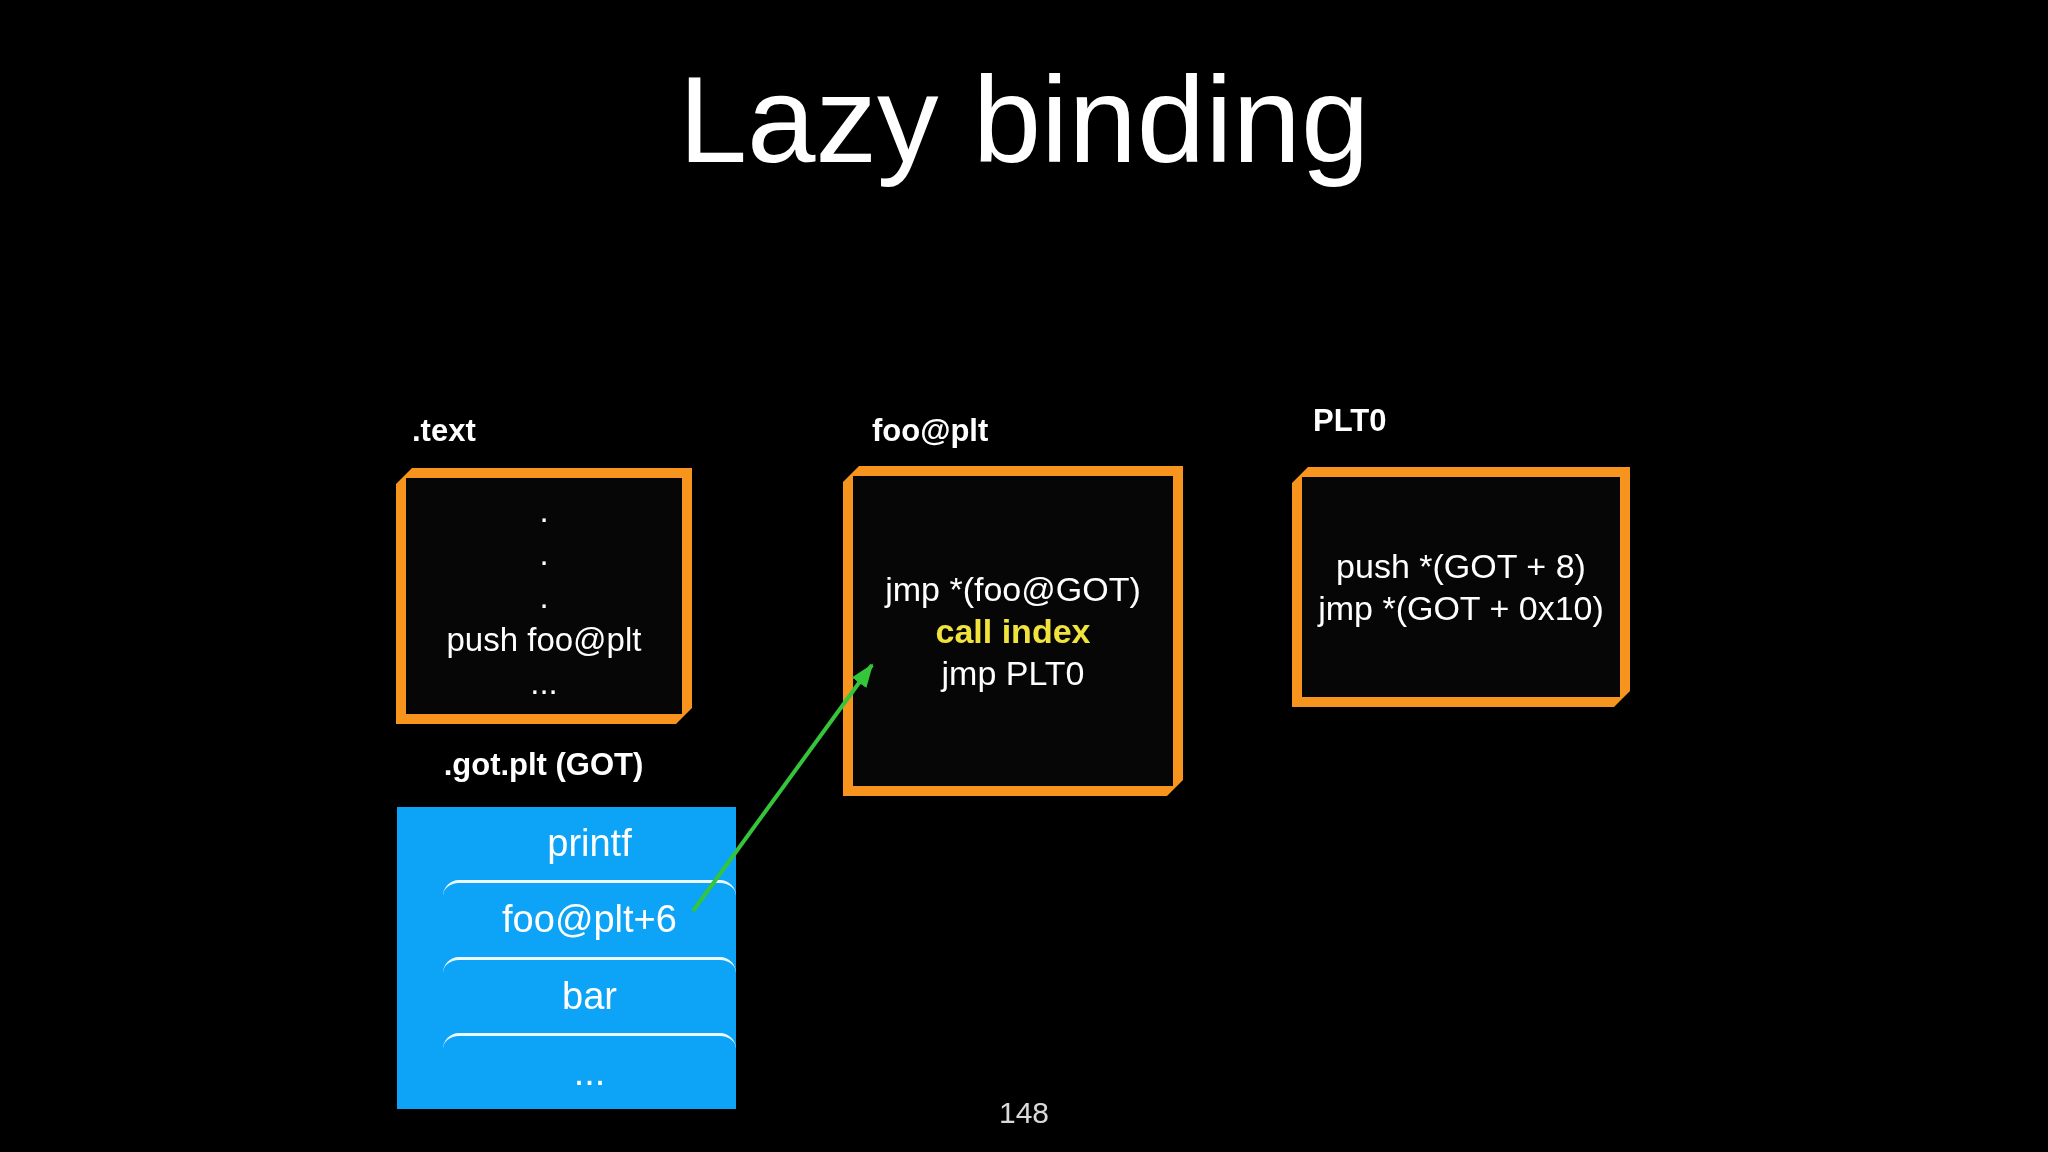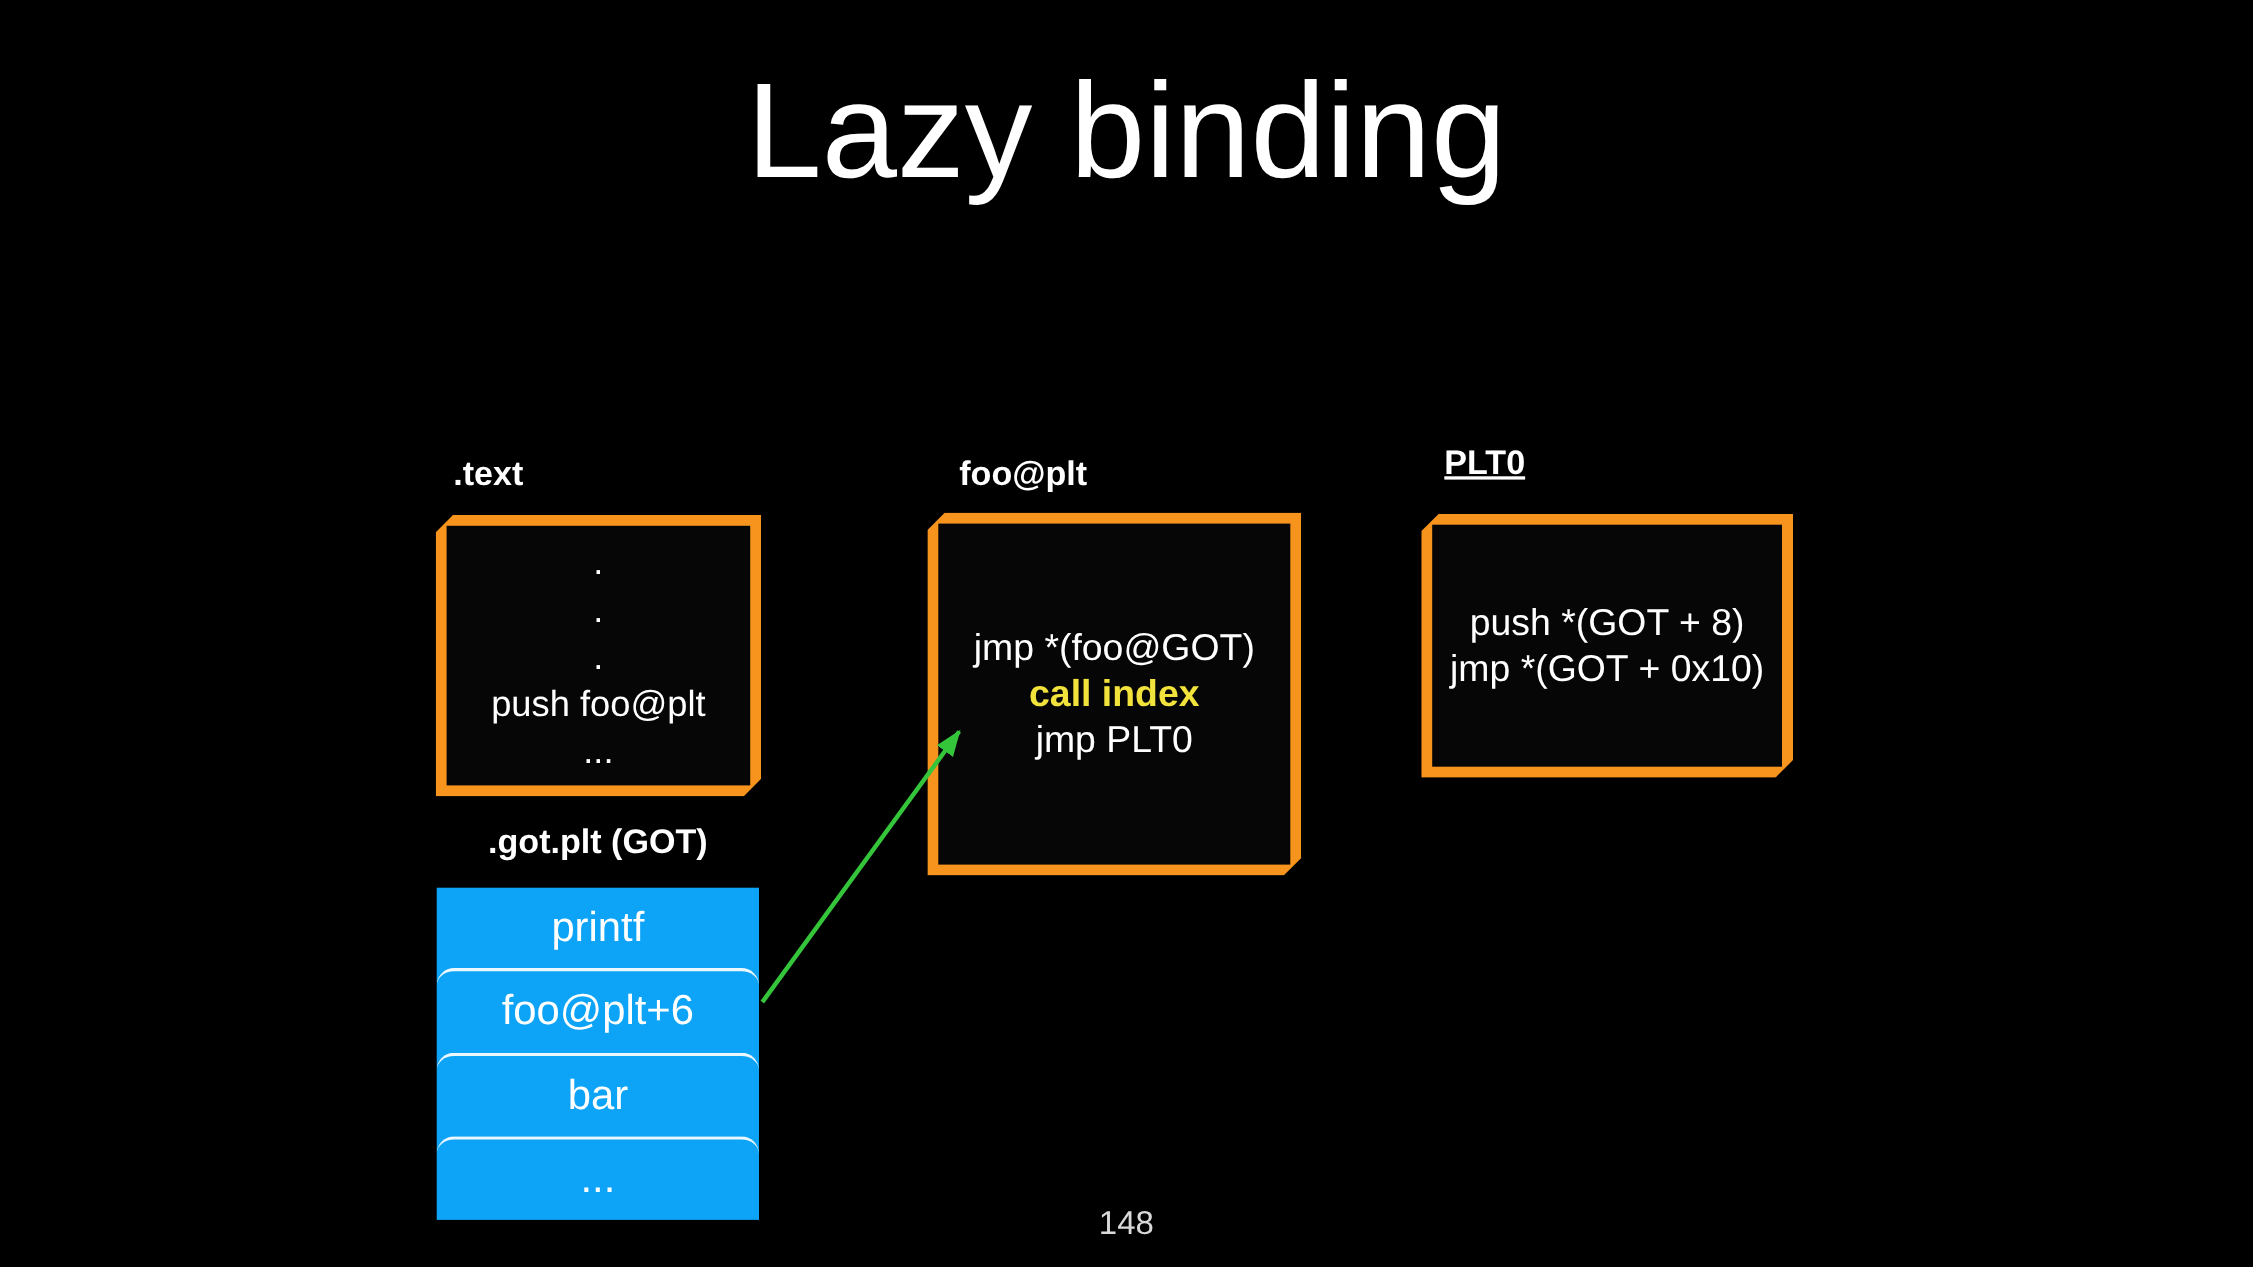--- a/index.html
+++ b/index.html
@@ -44,21 +44,21 @@
   .code-line{
     font-size:34px;line-height:42px;color:var(--white);
     white-space:nowrap;
   }
   .code-line.highlight{color:var(--yellow);font-weight:700;}
   .dots-line{font-size:33px;line-height:43px;color:var(--white);}
   
   .got-table{
     position:absolute;left:397px;top:807px;width:293px;height:302px;
     background:var(--blue);
-    display:flex;flex-direction:column;
+    display:flex;flex-direction:column;padding-left:46px;
   }
   .got-row{
     flex:1;
     display:flex;align-items:center;justify-content:center;
     font-size:38px;color:var(--white);
   }
   .got-row + .got-row{border-top:3px solid rgba(255,255,255,0.92);border-radius:16px;}
   .arrow-layer{position:absolute;inset:0;pointer-events:none;}
   .page-number{
     position:absolute;top:1096px;left:0;width:100%;
@@ -85,21 +85,21 @@
 
   <div class="section-label" style="left:872px;top:413px;">foo@plt</div>
   <div class="obox" style="left:843px;top:466px;width:340px;height:330px;">
     <div class="inner">
       <div class="code-line">jmp *(foo@GOT)</div>
       <div class="code-line highlight">call index</div>
       <div class="code-line">jmp PLT0</div>
     </div>
   </div>
 
-  <div class="section-label" style="left:1313px;top:403px;text-decoration:underline;">PLT0</div>
+  <div class="section-label" style="left:1313px;top:403px;">PLT0</div>
   <div class="obox" style="left:1292px;top:467px;width:338px;height:240px;">
     <div class="inner">
       <div class="code-line">push *(GOT + 8)</div>
       <div class="code-line">jmp *(GOT + 0x10)</div>
     </div>
   </div>
 
   <div class="section-label" style="left:397px;top:747px;width:293px;text-align:center;">.got.plt (GOT)</div>
   <div class="got-table">
     <div class="got-row">printf</div>

